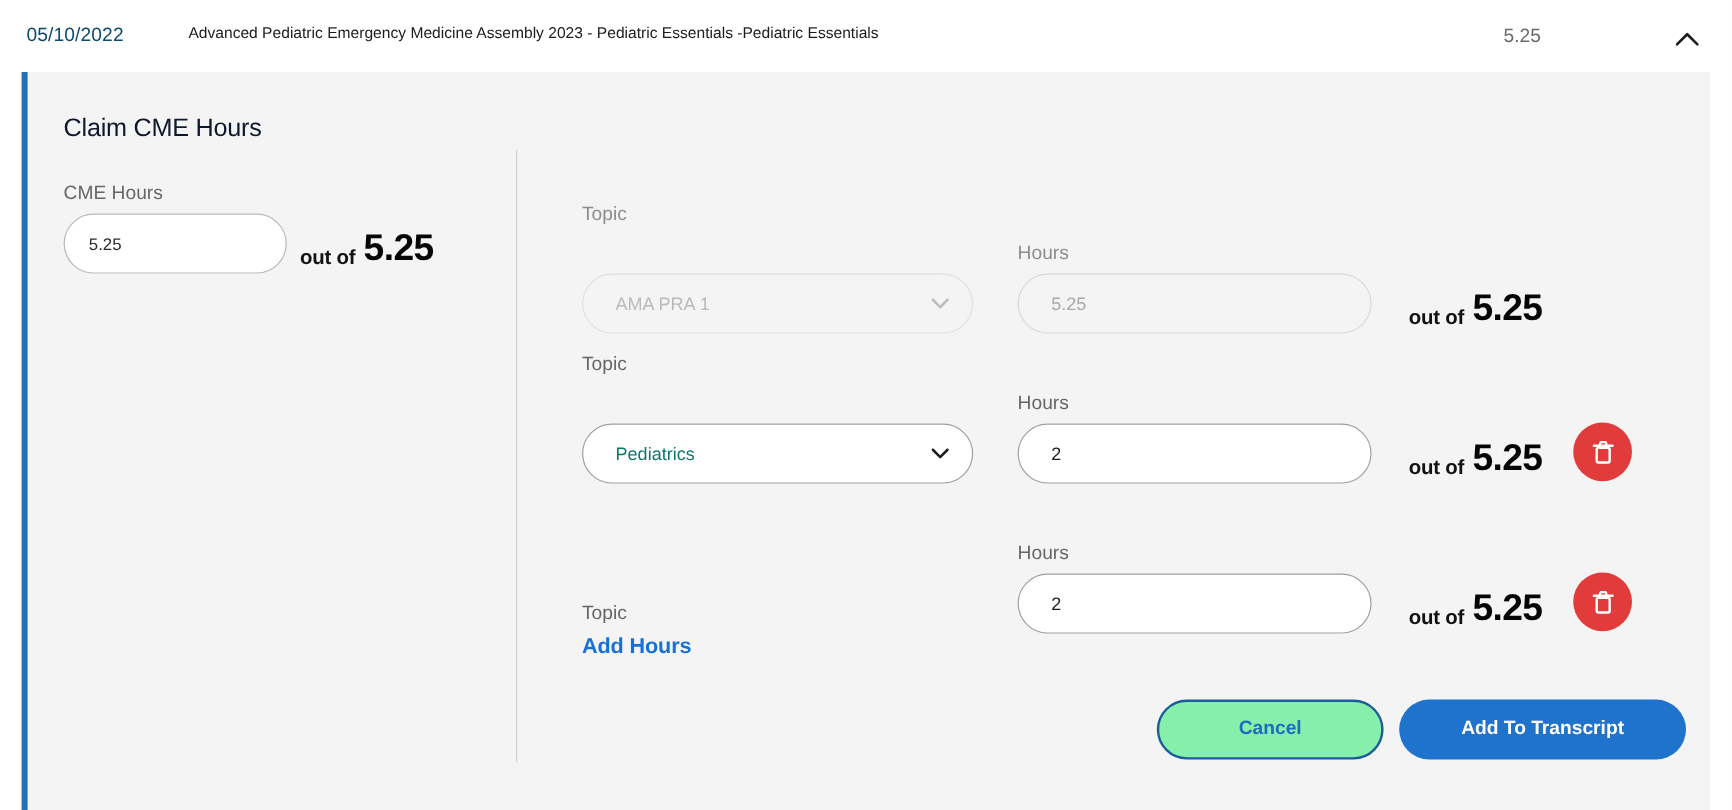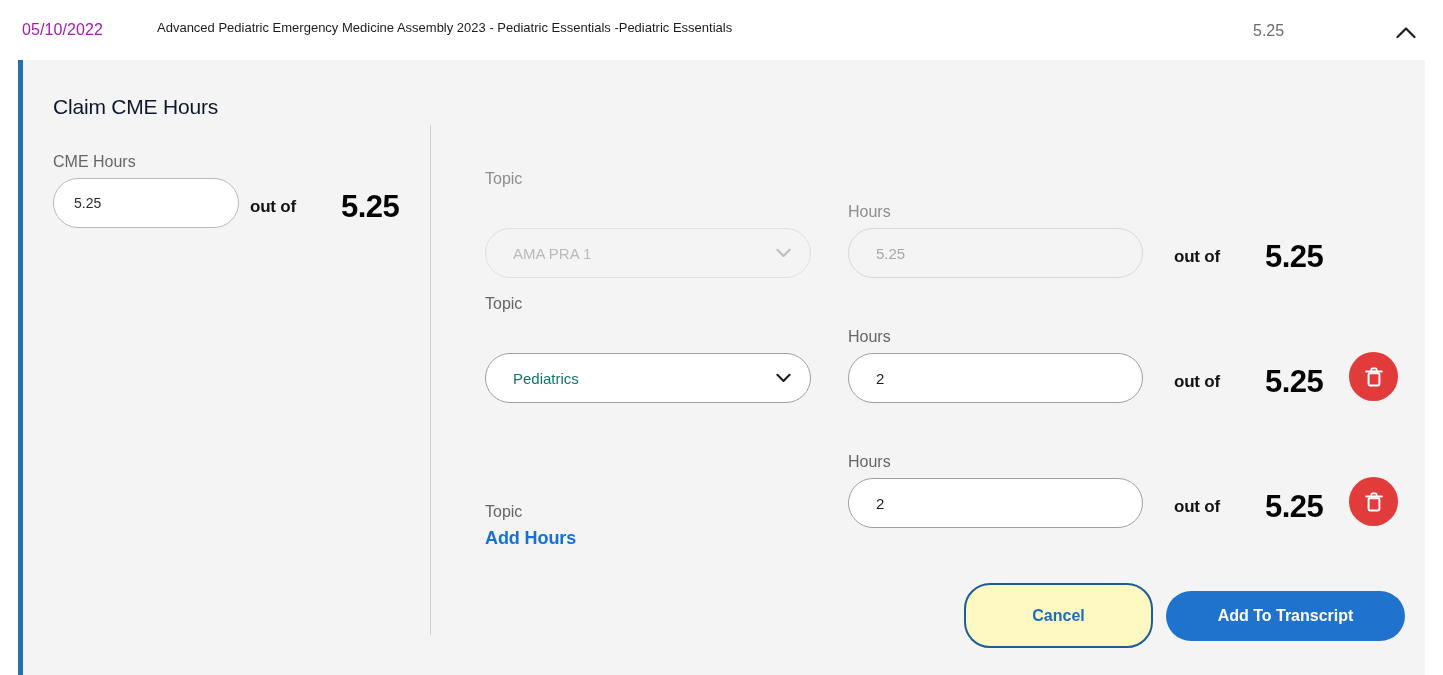--- a/index.html
+++ b/index.html
@@ -29,21 +29,21 @@
     height: 60px;
     display: flex;
     align-items: center;
     background: #ffffff;
   }
   .hdr-date {
     position: absolute;
     left: 22px;
     top: 21px;
     font-size: 16px;
-    color: #a21caf;
+    color: #0c4a6e;
     letter-spacing: 0.1px;
     white-space: nowrap;
   }
   .hdr-title {
     position: absolute;
     left: 157px;
     top: 20px;
     font-size: 13px;
     color: #1c1c1c;
     white-space: nowrap;
@@ -129,23 +129,22 @@
     padding: 0 20px;
     font-family: "Liberation Sans", sans-serif;
     font-size: 14px;
     color: #2b2b2b;
     outline: none;
   }
   .pill-input::placeholder { color: #a8a8a8; }
 
   .outof {
     display: inline-flex;
-    align-items: center;
+    align-items: flex-end;
     white-space: nowrap;
-    gap: 38px;
   }
   .outof-label {
     font-size: 17px;
     font-weight: bold;
     color: #121212;
     letter-spacing: -0.2px;
   }
   .outof-value {
     font-size: 31px;
     font-weight: bold;
@@ -273,24 +272,24 @@
     position: absolute;
     left: 467px;
     top: 523px;
     width: 920px;
     display: flex;
     justify-content: flex-end;
     align-items: center;
   }
   .btn-cancel {
     width: 189px;
-    height: 65px;
+    height: 50px;
     border-radius: 26px;
     border: 2px solid #1c5c98;
-    background: #fef9c3;
+    background: #86efac;
     color: #1f6bbd;
     font-family: "Liberation Sans", sans-serif;
     font-size: 16px;
     font-weight: bold;
     cursor: pointer;
   }
   .btn-primary {
     width: 239px;
     height: 50px;
     border-radius: 26px;

